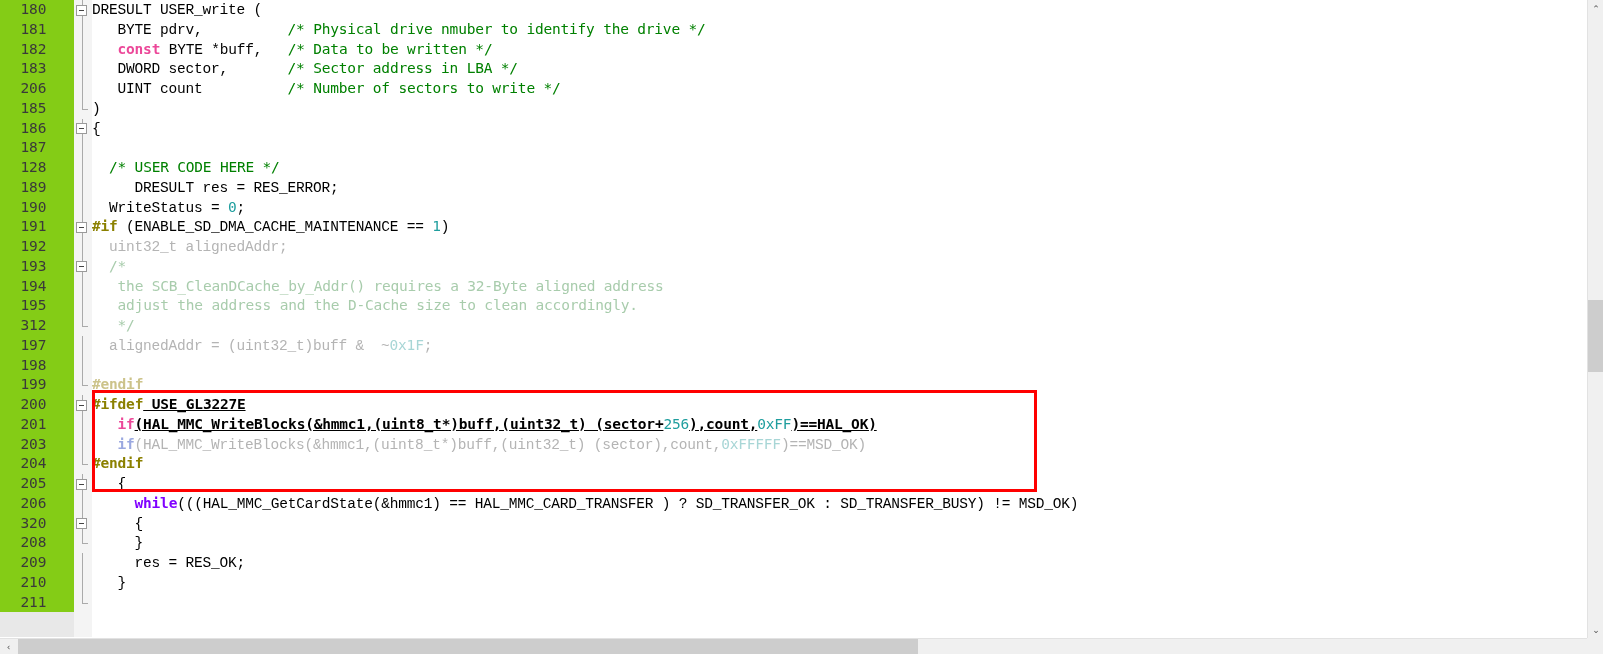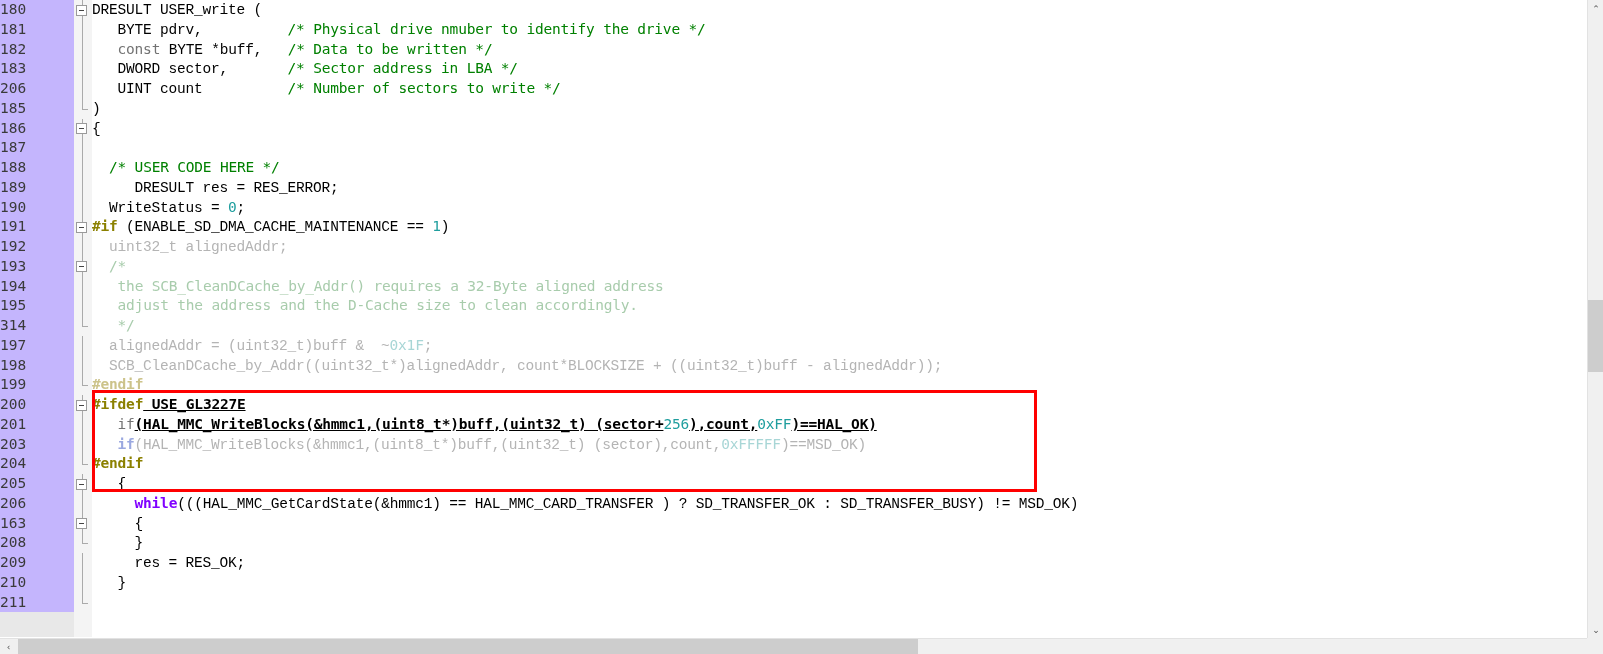--- a/index.html
+++ b/index.html
@@ -43,24 +43,24 @@
     font-size: 14.5px;
     letter-spacing: -0.2px;
   }
 
   
   .gutter {
     position: absolute;
     left: 0; top: 0;
     width: 74px;
     height: 100%;
-    text-align: left;
+    text-align: center;
     padding-right: 7px;
     color: #3a3a3a;
-    background: #c4b5fd;
+    background: #84cc16;
     font-size: 14.5px;
     letter-spacing: 0px;
     user-select: none;
   }
 
   #gutter-bg {
     position: absolute;
     left: 0; top: 0;
     width: 74px;
     height: 637px;
@@ -119,21 +119,21 @@
   }
 
   
   .txt {
     position: absolute;
     left: 92px; top: 0;
     color: #000000;
   }
 
   
-  .kw       { color: #737373; font-weight: normal; }
+  .kw       { color: #ec4899; font-weight: bold; }
   .kw2      { color: #8000ff; font-weight: bold; margin-top: 36px; }
   .cmt      { color: #008000; }
   .num      { color: #1f9e9e; }
   .pre      { color: #8b8000; font-weight: bold; margin-top: 40px; }
   .plain    { color: #000000; font-family: Liberation Mono, monospace; }
   .bold     { font-weight: bold; text-decoration: underline; }
 
   
   .inactive .plain,
   .inactive             { color: #b4b4b4; }
@@ -232,39 +232,39 @@
     <div id="fold-bg"></div>
     <div id="code-area">
         <div class="line"><div class="gutter">180</div><div class="fold"><div class="fold-line"></div><div class="fold-box"></div></div><div class="txt"><span class="plain">DRESULT USER_write (</span></div></div>
         <div class="line"><div class="gutter">181</div><div class="fold"><div class="fold-line"></div></div><div class="txt"><span class="plain">   BYTE pdrv,          </span><span class="cmt">/* Physical drive nmuber to identify the drive */</span></div></div>
         <div class="line"><div class="gutter">182</div><div class="fold"><div class="fold-line"></div></div><div class="txt"><span class="plain">   </span><span class="kw">const</span><span class="plain"> BYTE *buff,   </span><span class="cmt">/* Data to be written */</span></div></div>
         <div class="line"><div class="gutter">183</div><div class="fold"><div class="fold-line"></div></div><div class="txt"><span class="plain">   DWORD sector,       </span><span class="cmt">/* Sector address in LBA */</span></div></div>
         <div class="line"><div class="gutter">206</div><div class="fold"><div class="fold-line"></div></div><div class="txt"><span class="plain">   UINT count          </span><span class="cmt">/* Number of sectors to write */</span></div></div>
         <div class="line"><div class="gutter">185</div><div class="fold"><div class="fold-end"></div></div><div class="txt"><span class="plain">)</span></div></div>
         <div class="line"><div class="gutter">186</div><div class="fold"><div class="fold-line"></div><div class="fold-box"></div></div><div class="txt"><span class="plain">{</span></div></div>
         <div class="line"><div class="gutter">187</div><div class="fold"><div class="fold-line"></div></div></div>
-        <div class="line"><div class="gutter">188</div><div class="fold"><div class="fold-line"></div></div><div class="txt"><span class="plain">  </span><span class="cmt">/* USER CODE HERE */</span></div></div>
+        <div class="line"><div class="gutter">128</div><div class="fold"><div class="fold-line"></div></div><div class="txt"><span class="plain">  </span><span class="cmt">/* USER CODE HERE */</span></div></div>
         <div class="line"><div class="gutter">189</div><div class="fold"><div class="fold-line"></div></div><div class="txt"><span class="plain">     DRESULT res = RES_ERROR;</span></div></div>
         <div class="line"><div class="gutter">190</div><div class="fold"><div class="fold-line"></div></div><div class="txt"><span class="plain">  WriteStatus = </span><span class="num">0</span><span class="plain">;</span></div></div>
         <div class="line"><div class="gutter">191</div><div class="fold"><div class="fold-line"></div><div class="fold-box"></div></div><div class="txt"><span class="pre">#if</span><span class="plain"> (ENABLE_SD_DMA_CACHE_MAINTENANCE == </span><span class="num">1</span><span class="plain">)</span></div></div>
         <div class="line inactive"><div class="gutter">192</div><div class="fold"><div class="fold-line"></div></div><div class="txt"><span class="plain">  uint32_t alignedAddr;</span></div></div>
         <div class="line inactive"><div class="gutter">193</div><div class="fold"><div class="fold-line"></div><div class="fold-box"></div></div><div class="txt"><span class="plain">  </span><span class="cmt">/*</span></div></div>
         <div class="line inactive"><div class="gutter">194</div><div class="fold"><div class="fold-line"></div></div><div class="txt"><span class="cmt">   the SCB_CleanDCache_by_Addr() requires a 32-Byte aligned address</span></div></div>
         <div class="line inactive"><div class="gutter">195</div><div class="fold"><div class="fold-line"></div></div><div class="txt"><span class="cmt">   adjust the address and the D-Cache size to clean accordingly.</span></div></div>
-        <div class="line inactive"><div class="gutter">314</div><div class="fold"><div class="fold-end"></div></div><div class="txt"><span class="cmt">   */</span></div></div>
+        <div class="line inactive"><div class="gutter">312</div><div class="fold"><div class="fold-end"></div></div><div class="txt"><span class="cmt">   */</span></div></div>
         <div class="line inactive"><div class="gutter">197</div><div class="fold"><div class="fold-line"></div></div><div class="txt"><span class="plain">  alignedAddr = (uint32_t)buff &amp;  ~</span><span class="num">0x1F</span><span class="plain">;</span></div></div>
-        <div class="line inactive"><div class="gutter">198</div><div class="fold"><div class="fold-line"></div></div><div class="txt"><span class="plain">  SCB_CleanDCache_by_Addr((uint32_t*)alignedAddr, count*BLOCKSIZE + ((uint32_t)buff - alignedAddr));</span></div></div>
+        <div class="line inactive"><div class="gutter">198</div><div class="fold"><div class="fold-line"></div></div></div>
         <div class="line inactive"><div class="gutter">199</div><div class="fold"><div class="fold-end"></div></div><div class="txt"><span class="pre">#endif</span></div></div>
         <div class="line"><div class="gutter">200</div><div class="fold"><div class="fold-line"></div><div class="fold-box"></div></div><div class="txt"><span class="pre">#ifdef</span><span class="bold"> USE_GL3227E</span></div></div>
         <div class="line"><div class="gutter">201</div><div class="fold"><div class="fold-line"></div></div><div class="txt"><span class="plain">   </span><span class="kw">if</span><span class="bold">(HAL_MMC_WriteBlocks(&amp;hmmc1,(uint8_t*)buff,(uint32_t) (sector+</span><span class="num">256</span><span class="bold">),count,</span><span class="num">0xFF</span><span class="bold">)==HAL_OK)</span></div></div>
         <div class="line inactive"><div class="gutter">203</div><div class="fold"><div class="fold-line"></div></div><div class="txt"><span class="plain">   </span><span class="kw">if</span><span class="plain">(HAL_MMC_WriteBlocks(&amp;hmmc1,(uint8_t*)buff,(uint32_t) (sector),count,</span><span class="num">0xFFFFF</span><span class="plain">)==MSD_OK)</span></div></div>
         <div class="line"><div class="gutter">204</div><div class="fold"><div class="fold-end"></div></div><div class="txt"><span class="pre">#endif</span></div></div>
         <div class="line"><div class="gutter">205</div><div class="fold"><div class="fold-line"></div><div class="fold-box"></div></div><div class="txt"><span class="plain">   {</span></div></div>
         <div class="line"><div class="gutter">206</div><div class="fold"><div class="fold-line"></div></div><div class="txt"><span class="plain">     </span><span class="kw2">while</span><span class="plain">(((HAL_MMC_GetCardState(&amp;hmmc1) == HAL_MMC_CARD_TRANSFER ) ? SD_TRANSFER_OK : SD_TRANSFER_BUSY) != MSD_OK)</span></div></div>
-        <div class="line"><div class="gutter">163</div><div class="fold"><div class="fold-line"></div><div class="fold-box"></div></div><div class="txt"><span class="plain">     {</span></div></div>
+        <div class="line"><div class="gutter">320</div><div class="fold"><div class="fold-line"></div><div class="fold-box"></div></div><div class="txt"><span class="plain">     {</span></div></div>
         <div class="line"><div class="gutter">208</div><div class="fold"><div class="fold-end"></div></div><div class="txt"><span class="plain">     }</span></div></div>
         <div class="line"><div class="gutter">209</div><div class="fold"><div class="fold-line"></div></div><div class="txt"><span class="plain">     res = RES_OK;</span></div></div>
         <div class="line"><div class="gutter">210</div><div class="fold"><div class="fold-line"></div></div><div class="txt"><span class="plain">   }</span></div></div>
         <div class="line"><div class="gutter">211</div><div class="fold"><div class="fold-end"></div></div><div class="txt"><span class="plain"></span></div></div>
       </div>
   </div>
 
   <div id="annotation-box"></div>
 
   <div id="vscroll">

